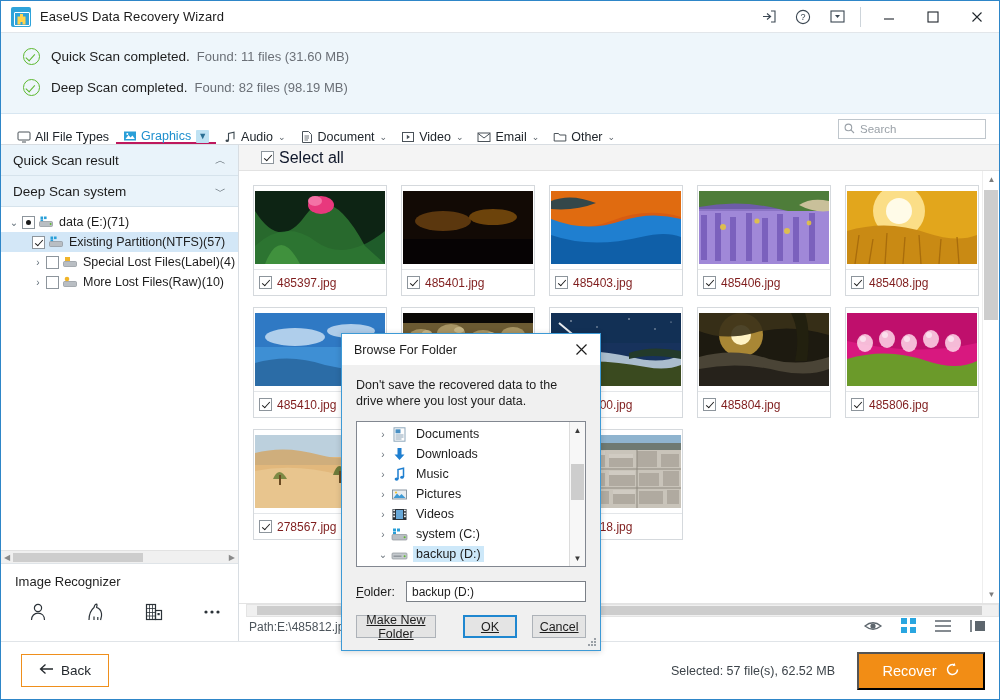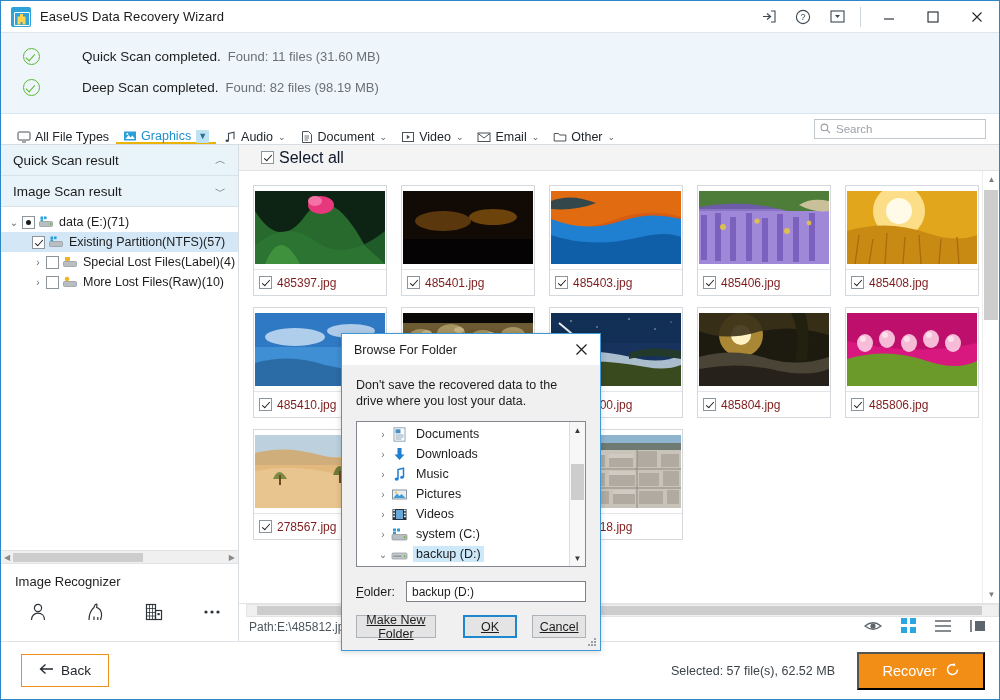--- a/index.html
+++ b/index.html
@@ -64,46 +64,46 @@
   .check-circle {
     width: 17px; height: 17px; border-radius: 50%;
     border: 1.6px solid #5cb82e; position: relative; margin-right: 11px; flex: none;
   }
   .check-circle::after {
     content: ""; position: absolute; left: 4px; top: 3.2px;
     width: 4px; height: 7.5px;
     border: solid #5cb82e; border-width: 0 1.7px 1.7px 0;
     transform: rotate(42deg);
   }
-  .scan-title { font-size: 13.5px; color: #1d1d1d; margin-left: 31px; }
+  .scan-title { font-size: 13.5px; color: #1d1d1d; }
   .scan-found { font-size: 13px; color: #6b7077; margin-left: 7px; }
 
   
   .filterbar {
     height: 31px; min-height: 31px;
     background: #ffffff;
     border-bottom: 1px solid #d8dde2;
     display: flex; align-items: stretch; position: relative;
   }
   .ft {
     display: flex; align-items: center; height: 30px;
     padding: 16px 7px 0 7px; font-size: 12.5px; color: #20262c;
     position: relative;
   }
   .ft .ft-label { margin-left: 4px; }
   .ft.first { margin-left: 9px; }
-  .ft.active { color: #1f8fce; border-bottom: 2px solid #eab308; }
+  .ft.active { color: #1f8fce; border-bottom: 2px solid #be185d; }
   .ft .caret { margin-left: 5px; font-size: 9px; color: #5a626a; line-height: 1; }
   .ft.active .caret {
     background: #bfe2f3; color: #2b6f93; padding: 2px 2px; border-radius: 1px;
   }
   .ficon { width: 14px; height: 14px; display: inline-block; position: relative; }
   .search-wrap {
     margin-left: auto; margin-right: 13px; align-self: center;
-    width: 172px; height: 20px; border: 1px solid #bfc6cc; background: #fff;
+    width: 148px; height: 20px; border: 1px solid #bfc6cc; background: #fff;
     display: flex; align-items: center; padding: 0 5px;
   }
   .search-input {
     border: none; outline: none; font-size: 11.5px; color: #43484e;
     font-family: "Liberation Sans", sans-serif; width: 100%; background: transparent;
     margin-left: 5px;
   }
   .search-input::placeholder { color: #9aa1a8; }
 
   
@@ -439,21 +439,21 @@
   </div>
 
   <div class="body">
 
     <div class="sidebar">
       <div class="sb-section">
         <span>Quick Scan result</span>
         <span class="chev">︿</span>
       </div>
       <div class="sb-section">
-        <span>Image Scan result</span>
+        <span>Deep Scan system</span>
         <span class="chev">﹀</span>
       </div>
 
       <div class="tree">
         <div class="tnode">
           <span class="twist">⌄</span>
           <span class="tcheck dot"></span>
           <span class="drive-ico">
             <svg width="15" height="12" viewBox="0 0 15 12">
                 <rect x="0.5" y="5.5" width="13" height="5" rx="1" fill="#b9bec3" stroke="#8d939a" stroke-width=".7"></rect>

